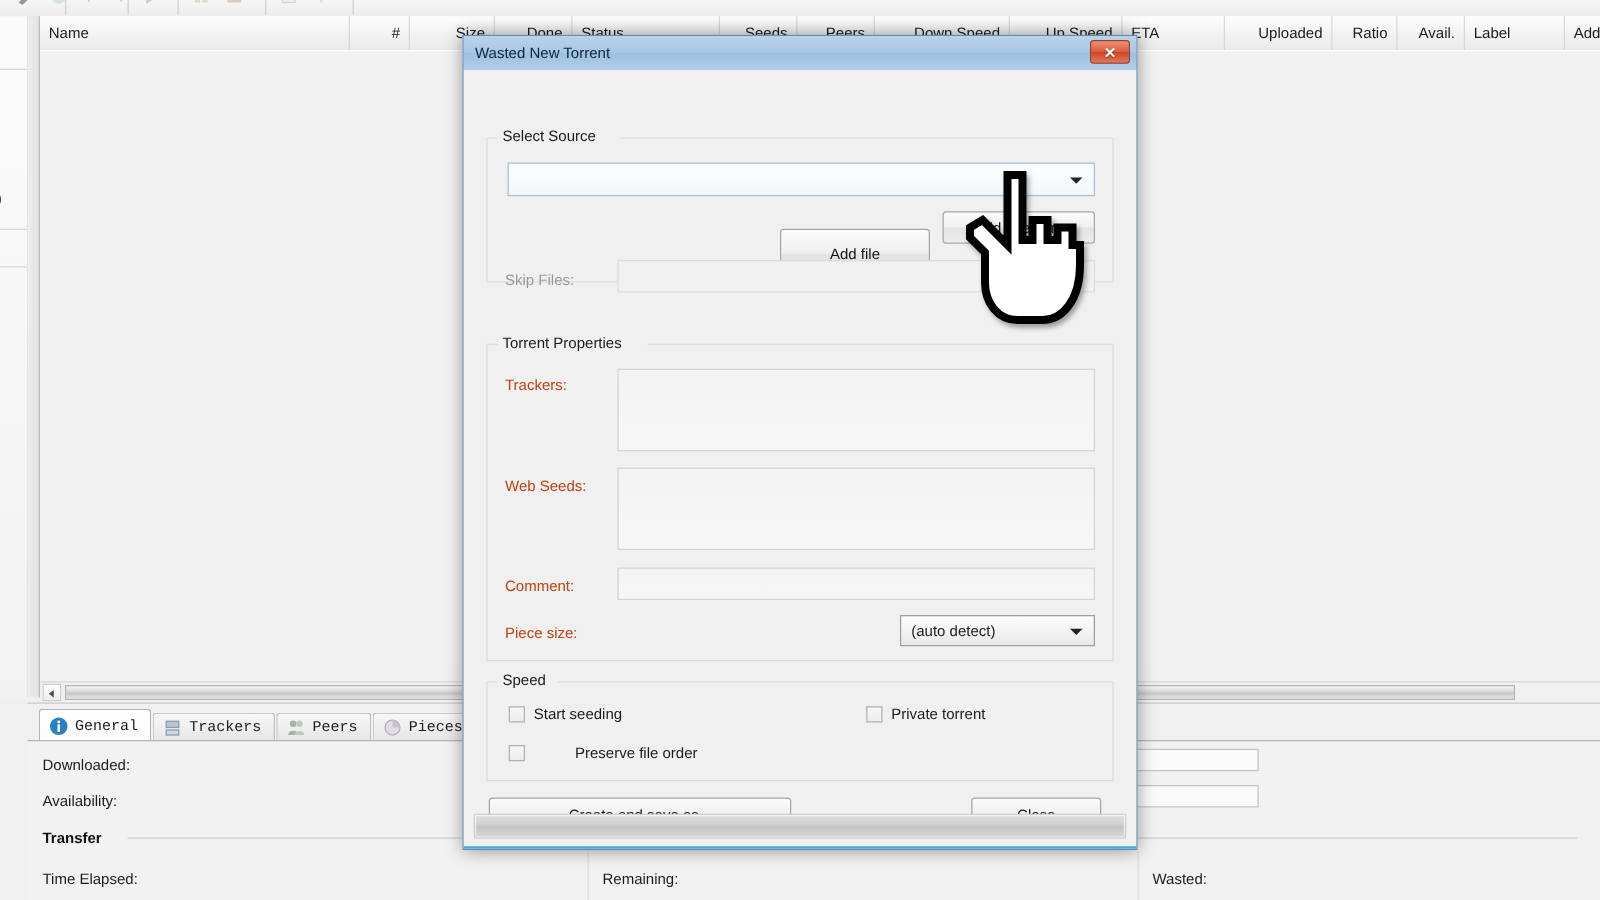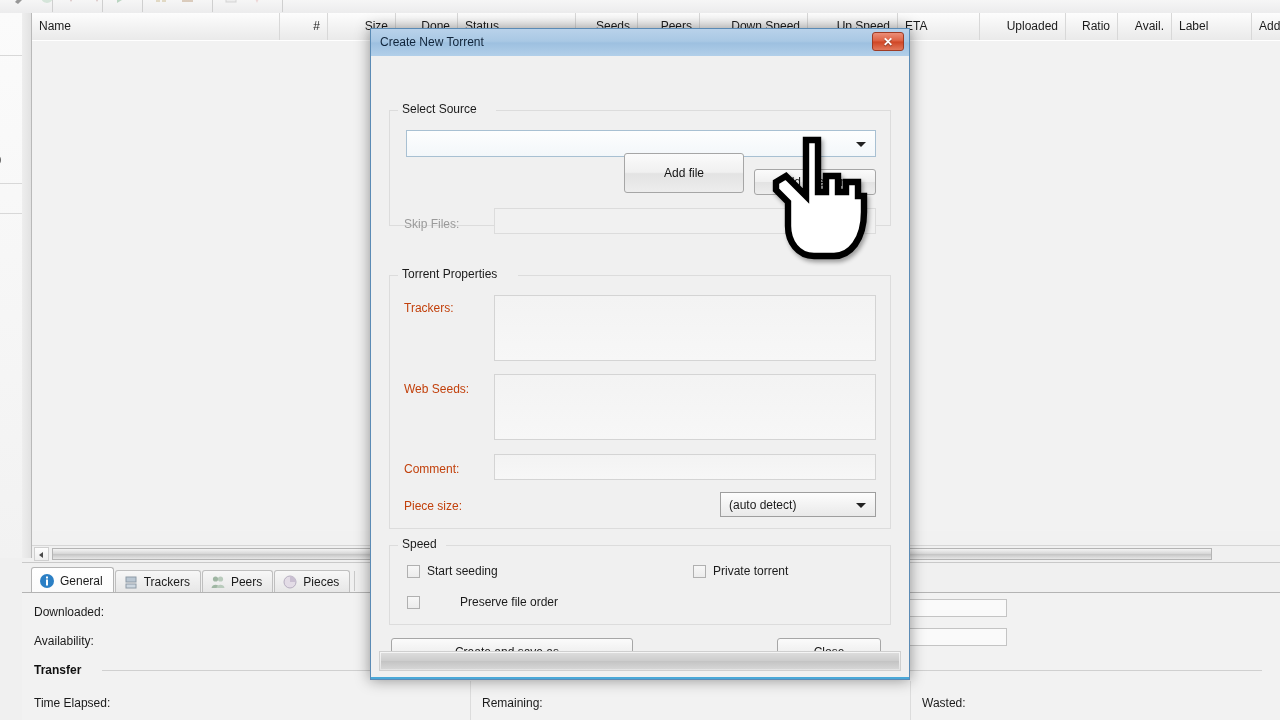--- a/index.html
+++ b/index.html
@@ -172,20 +172,21 @@
     gap: 5px;
     padding: 0 10px 0 7px;
     font-size: 12px;
     background: linear-gradient(to bottom, #f7f7f7, #e6e6e6);
     border: 1px solid #bfbfbf;
     border-bottom: none;
     border-radius: 3px 3px 0 0;
     margin-right: 1px;
     color: #1b1b1b;
     box-sizing: border-box;
+    font-family: Liberation Mono, monospace;
   }
   .tab.active {
     height: 26px;
     background: linear-gradient(to bottom, #ffffff, #fbfbfb);
     border-color: #b4b4b4;
     font-weight: normal;
   }
   .tab-ico { width: 16px; height: 16px; display: block; }
   .tab-sep {
     width: 1px; height: 20px;
@@ -553,38 +554,38 @@
 
         <div class="dvsep" style="left:448px; top:88px; height:41px;"></div>
         <div class="dvsep" style="left:888px; top:88px; height:41px;"></div>
       </div>
     </div>
   </div>
 
   <div class="dialog">
 
     <div class="dlg-titlebar">
-      <div class="dlg-title">Create New Torrent</div>
+      <div class="dlg-title">Wasted New Torrent</div>
       <div class="dlg-close">✕</div>
     </div>
 
     <div class="dlg-client">
 
       <div class="group" style="left:18px; top:54px; width:502px; height:116px;">
         <div class="group-top-left" style="left:0; width:8px;"></div>
         <div class="group-top-right" style="left:106px; right:0;"></div>
         <div class="group-legend" style="left:8px;">Select Source</div>
       </div>
 
       <div class="combo" style="left:35px; top:74px; width:470px; height:27px;">
         <div class="combo-text"></div>
         <span class="arrow"></span>
       </div>
 
-      <div class="btn" style="left:253px; top:97px; width:120px; height:40px;">Add file</div>
+      <div class="btn" style="left:253px; top:127px; width:120px; height:40px;">Add file</div>
       <div class="btn" style="left:383px; top:113px; width:122px; height:26px;">Add directory</div>
 
       <div class="lbl disabled" style="left:33px; top:161px;">Skip Files:</div>
       <div class="textbox disabled" style="left:123px; top:152px; width:382px; height:26px;"></div>
 
       <div class="group" style="left:18px; top:219px; width:502px; height:254px;">
         <div class="group-top-left" style="left:0; width:8px;"></div>
         <div class="group-top-right" style="left:128px; right:0;"></div>
         <div class="group-legend" style="left:8px;">Torrent Properties</div>
       </div>

